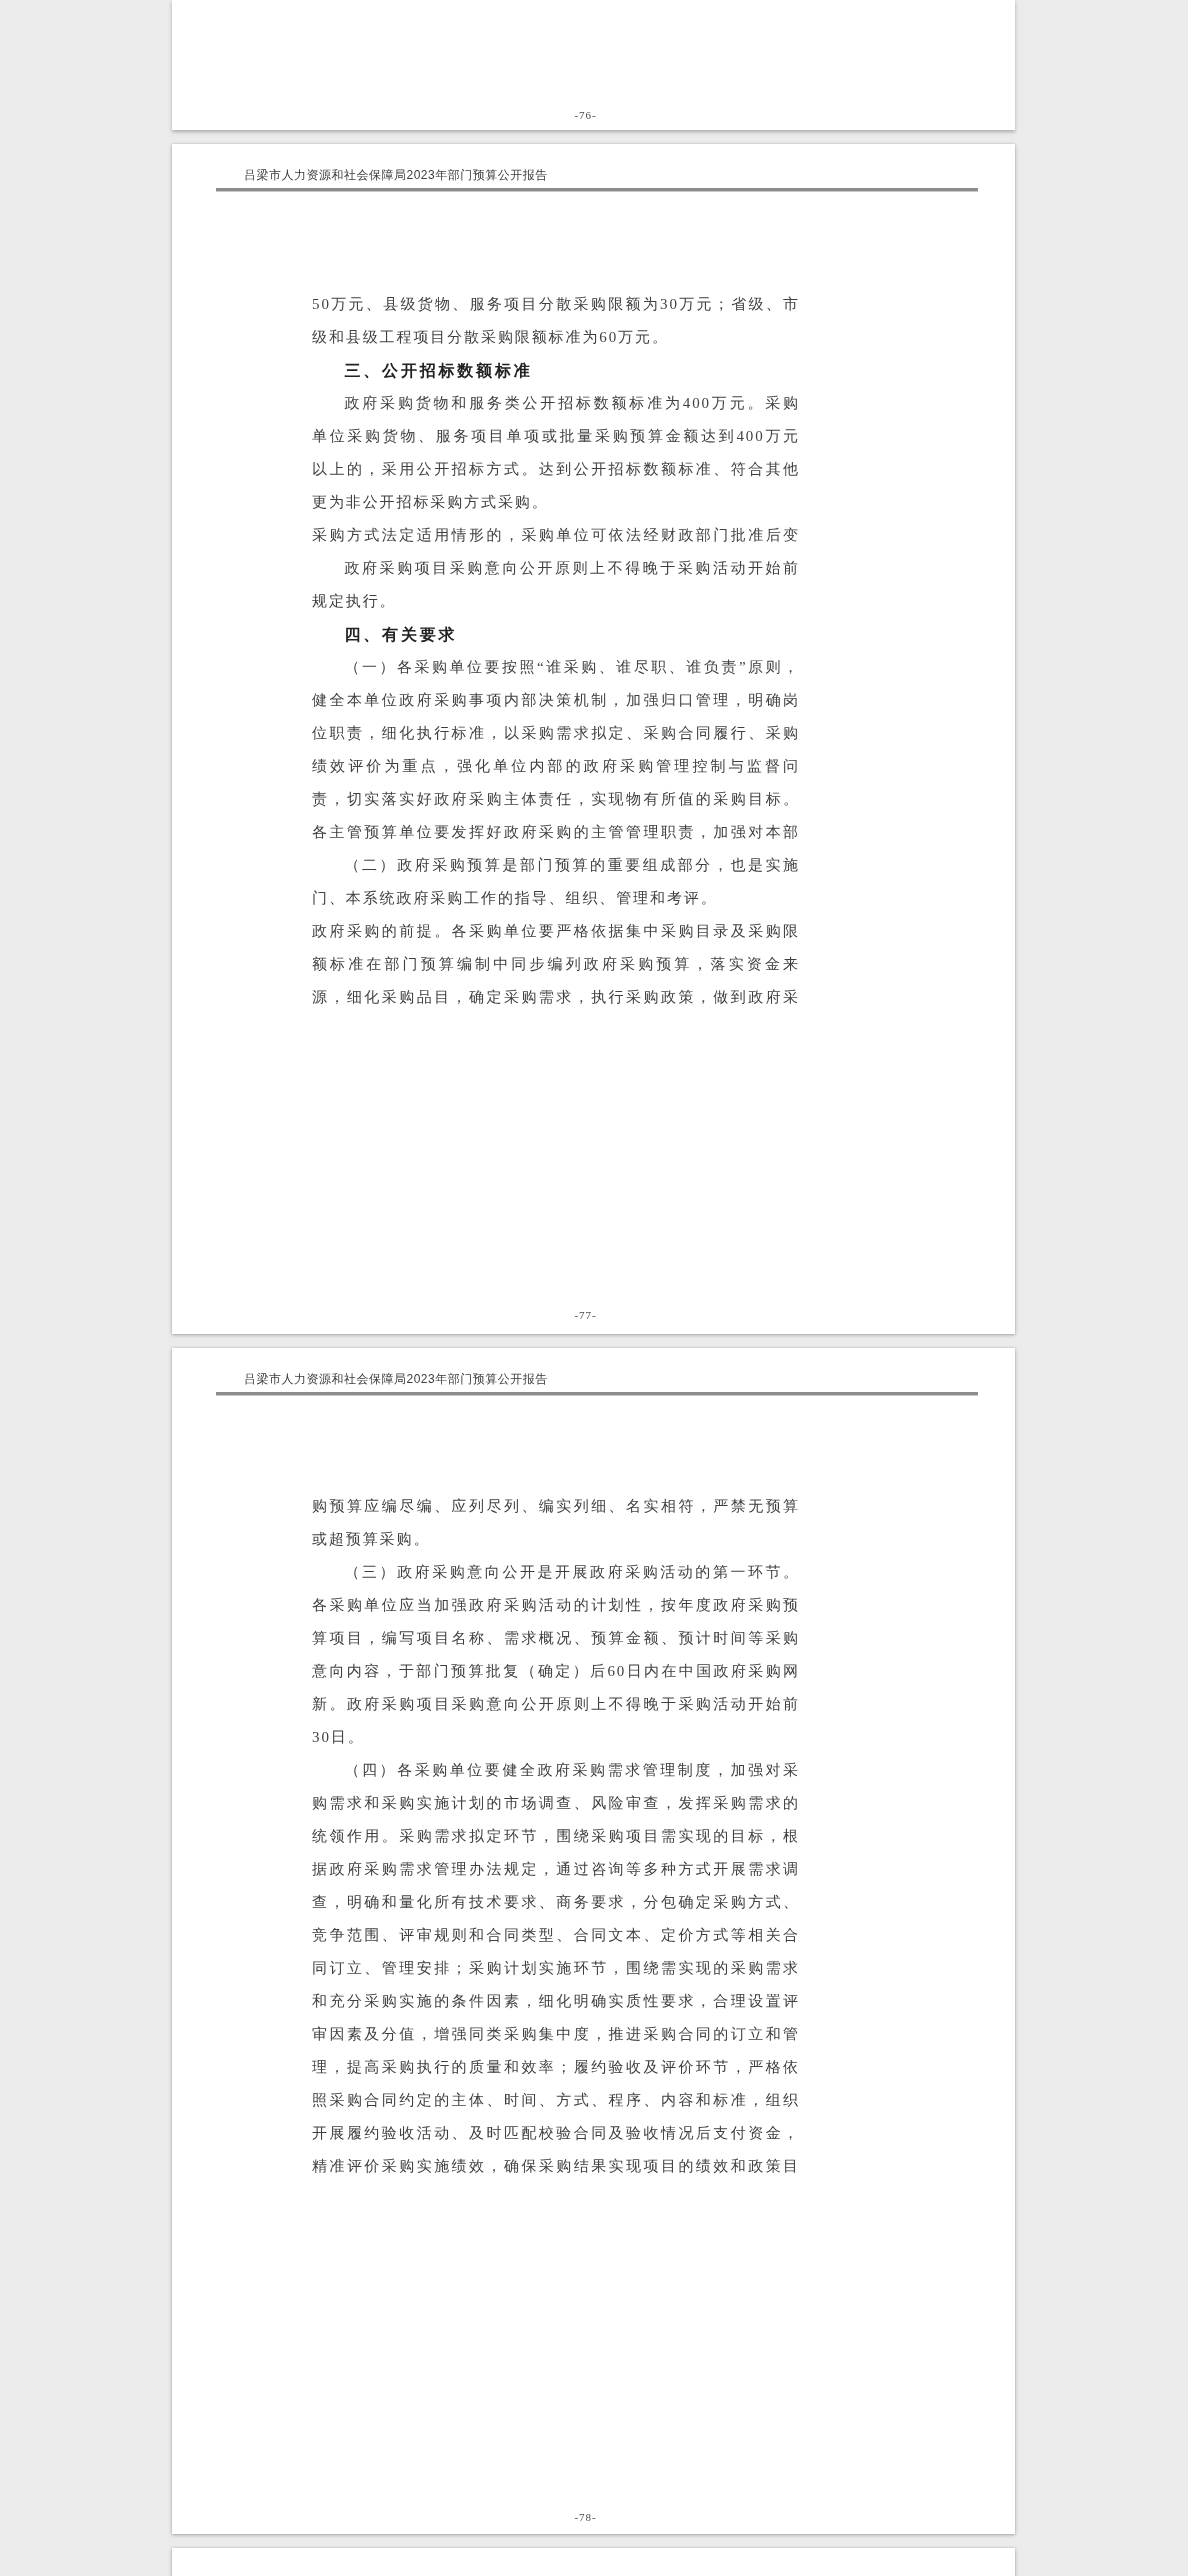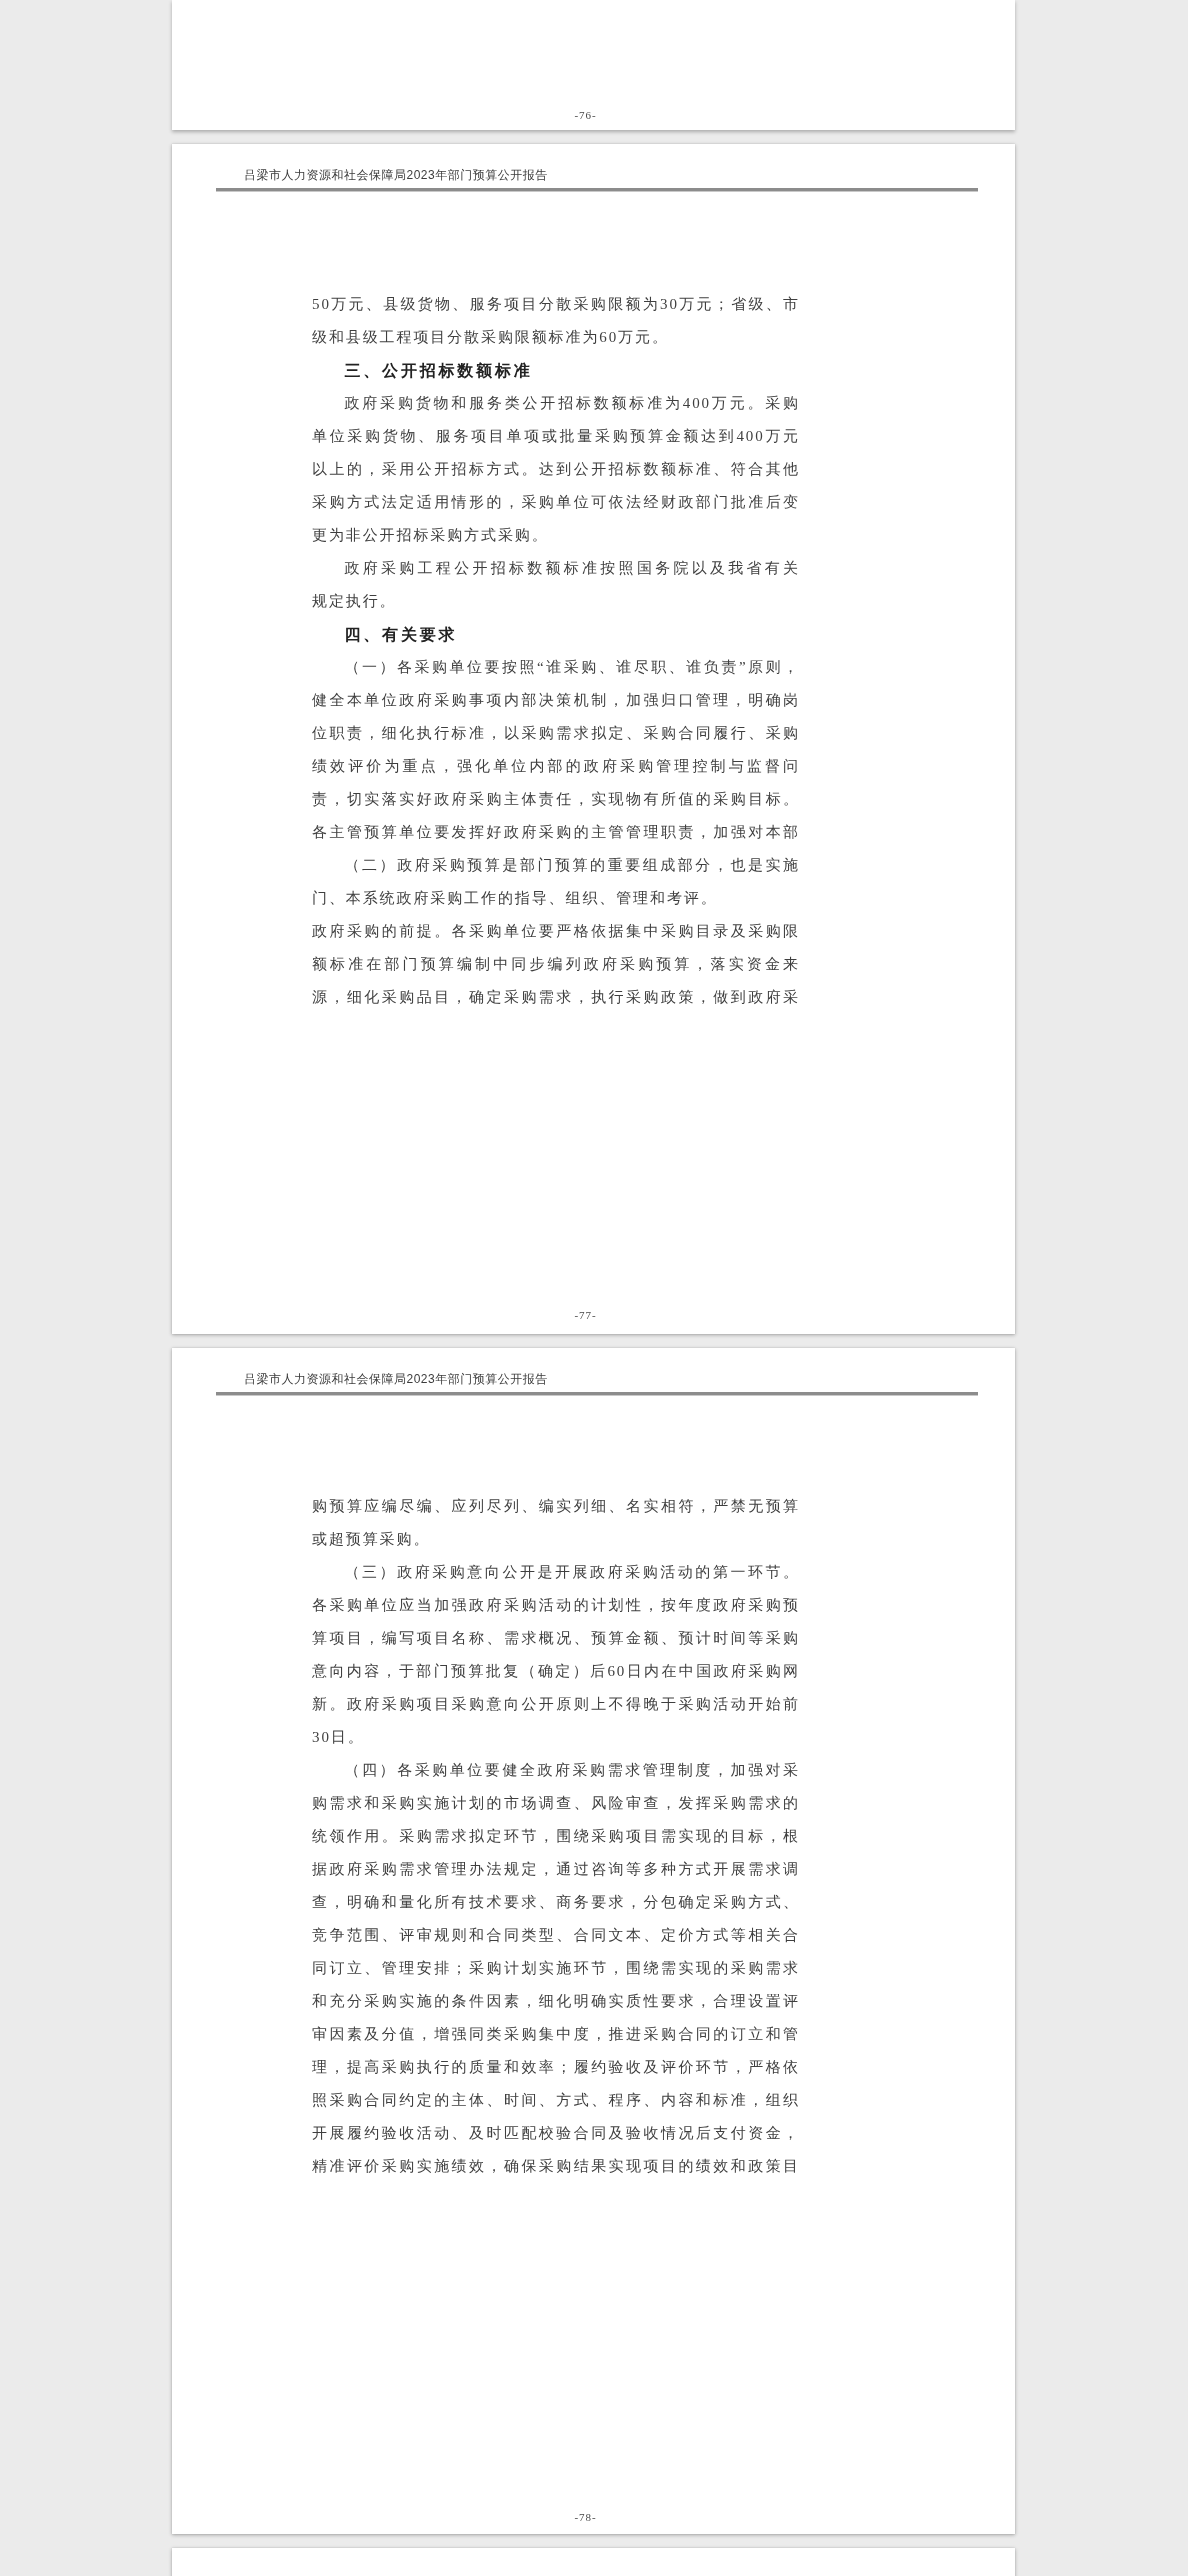--- a/index.html
+++ b/index.html
@@ -103,23 +103,23 @@
   <section class="page" id="page-77">
     <div class="page-header">吕梁市人力资源和社会保障局2023年部门预算公开报告</div>
     <div class="header-rule"></div>
     <div class="page-body">
         <div class="line fill">50万元、县级货物、服务项目分散采购限额为30万元；省级、市</div>
         <div class="line">级和县级工程项目分散采购限额标准为60万元。</div>
         <div class="line heading indent">三、公开招标数额标准</div>
         <div class="line indent fill">政府采购货物和服务类公开招标数额标准为400万元。采购</div>
         <div class="line fill">单位采购货物、服务项目单项或批量采购预算金额达到400万元</div>
         <div class="line fill">以上的，采用公开招标方式。达到公开招标数额标准、符合其他</div>
+        <div class="line">更为非公开招标采购方式采购。</div>
         <div class="line fill">采购方式法定适用情形的，采购单位可依法经财政部门批准后变</div>
-        <div class="line">更为非公开招标采购方式采购。</div>
-        <div class="line indent fill">政府采购工程公开招标数额标准按照国务院以及我省有关</div>
+        <div class="line indent fill">政府采购项目采购意向公开原则上不得晚于采购活动开始前</div>
         <div class="line">规定执行。</div>
         <div class="line heading indent">四、有关要求</div>
         <div class="line indent fill">（一）各采购单位要按照“谁采购、谁尽职、谁负责”原则，</div>
         <div class="line fill">健全本单位政府采购事项内部决策机制，加强归口管理，明确岗</div>
         <div class="line fill">位职责，细化执行标准，以采购需求拟定、采购合同履行、采购</div>
         <div class="line fill">绩效评价为重点，强化单位内部的政府采购管理控制与监督问</div>
         <div class="line fill">责，切实落实好政府采购主体责任，实现物有所值的采购目标。</div>
         <div class="line fill">各主管预算单位要发挥好政府采购的主管管理职责，加强对本部</div>
         <div class="line indent fill">（二）政府采购预算是部门预算的重要组成部分，也是实施</div>
         <div class="line">门、本系统政府采购工作的指导、组织、管理和考评。</div>

